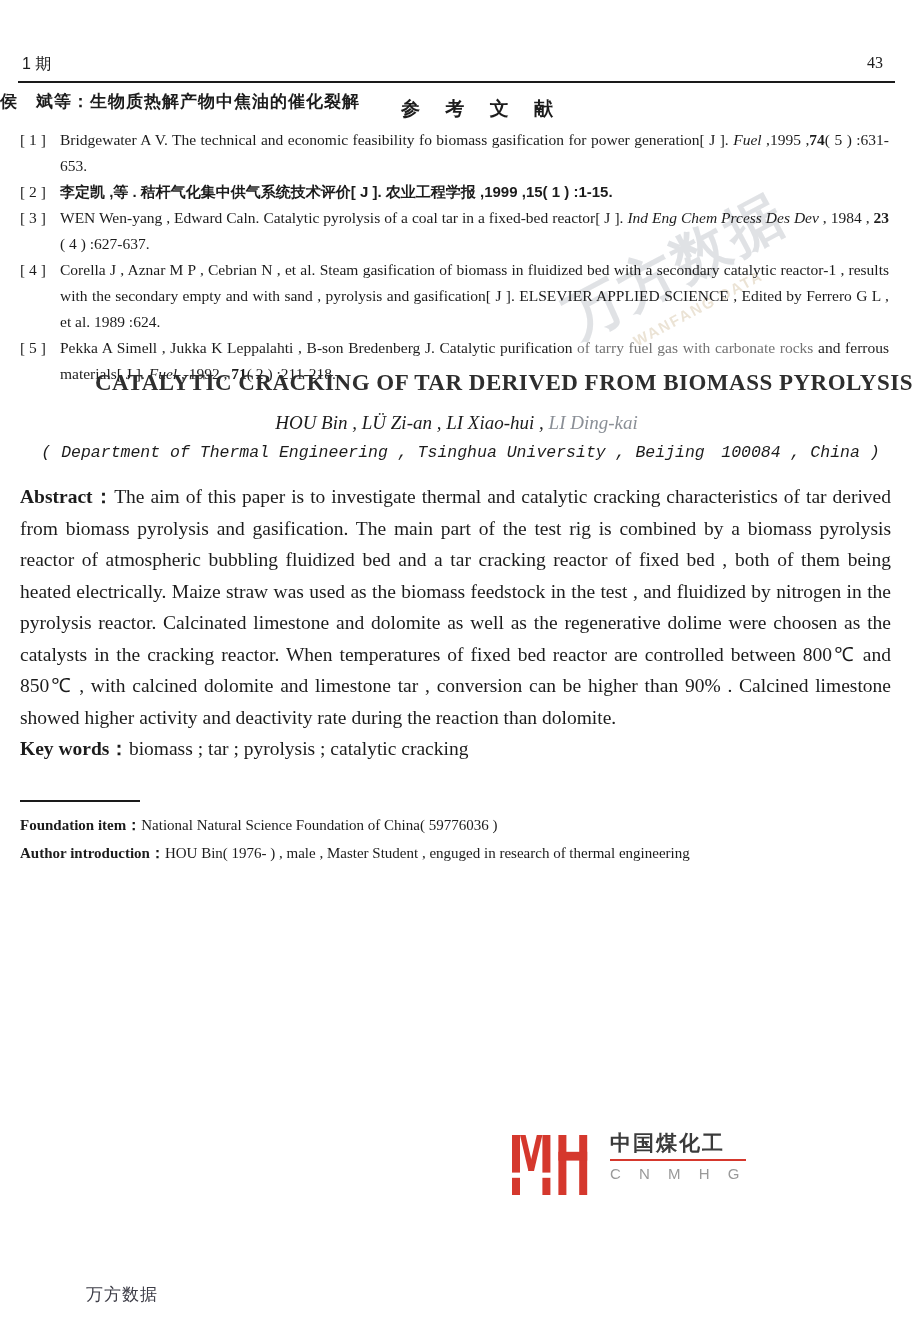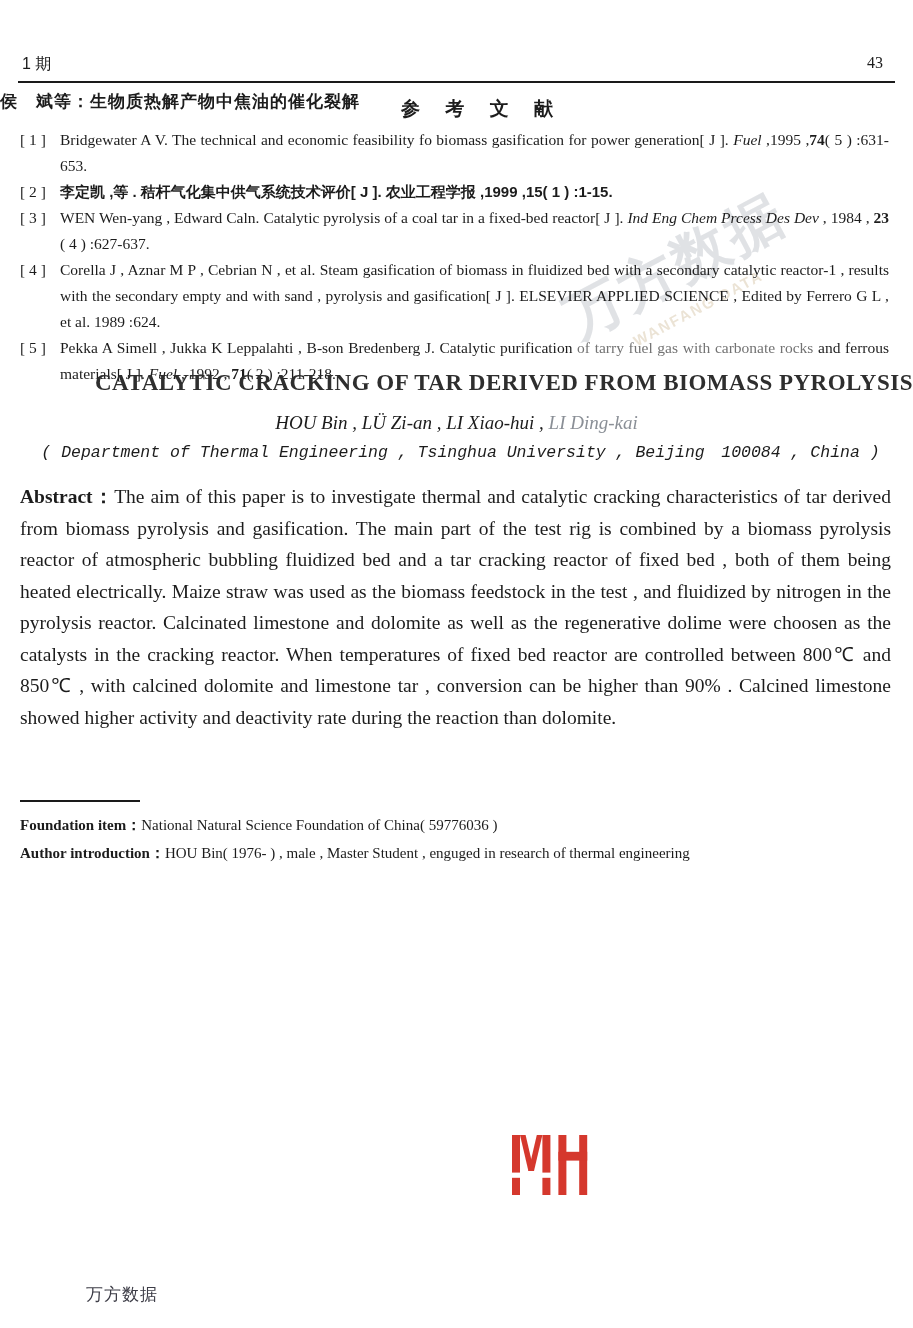--- a/index.html
+++ b/index.html
@@ -80,34 +80,40 @@
     <div class="ref-item"><span class="ref-marker">[ 4 ]</span><span class="seg-n">Corella J , Aznar M P , Cebrian N , et al. Steam gasification of biomass in fluidized bed with a secondary catalytic reactor-1 , results with the secondary empty and with sand , pyrolysis and gasification[ J ]. ELSEVIER APPLIED SCIENCE , Edited by Ferrero G L , et al. 1989 :624.</span></div>
     <div class="ref-item"><span class="ref-marker">[ 5 ]</span><span class="seg-n">Pekka A Simell , Jukka K Leppalahti , B-son Bredenberg J. Catalytic purification </span><span class="seg-f">of tarry fuel gas with carbonate rocks</span><span class="seg-n"> and ferrous materials[ J ]. </span><span class="seg-i">Fuel</span><span class="seg-n"> , 1992 , </span><span class="seg-b">71</span><span class="seg-n">( 2 ) :211-218.</span></div>
   </div>
 
 <div class="abs art-title">CATALYTIC CRACKING OF TAR DERIVED FROM BIOMASS PYROLYSIS</div>
 <div class="abs authors"><span>HOU Bin , LÜ Zi-an , LI Xiao-hui , </span><span class="faded">LI Ding-kai</span></div>
 <div class="abs affil">( Department of Thermal Engineering , Tsinghua University , Beijing　100084 , China )</div>
 
 <div class="abs abstract-block">
   <div><span class="lbl">Abstract：</span><span>The aim of this paper is to investigate thermal and catalytic cracking characteristics of tar derived from biomass pyrolysis and gasification. The main part of the test rig is combined by a biomass pyrolysis reactor of atmospheric bubbling fluidized bed and a tar cracking reactor of fixed bed , both of them being heated electrically. Maize straw was used as the biomass feedstock in the test , and fluidized by nitrogen in the pyrolysis reactor. Calcinated limestone and dolomite as well as the regenerative dolime were choosen as the catalysts in the cracking reactor. When temperatures of fixed bed reactor are controlled between 800℃ and 850℃ , with calcined dolomite and limestone tar , conversion can be higher than 90% . Calcined limestone showed higher activity and deactivity rate during the reaction than dolomite.</span></div>
+  <div class="keywords"><span class="lbl">Key words：</span><span>biomass ; tar ; pyrolysis ; catalytic cracking</span></div>
 </div>
 
 <div class="abs foot-rule"></div>
 <div class="abs foundation"><span class="lbl">Foundation item：</span><span>National Natural Science Foundation of China( 59776036 )</span></div>
 <div class="abs author-intro"><span class="lbl">Author introduction：</span><span>HOU Bin( 1976- ) , male , Master Student , enguged in research of thermal engineering</span></div>
 
 <div class="abs logo">
   <svg class="logo-mark" viewBox="0 0 200 160" xmlns="http://www.w3.org/2000/svg">
     <g fill="#d5382d">
       <rect x="0" y="10" width="20" height="150"></rect>
       <rect x="76" y="10" width="20" height="150"></rect>
       <polygon points="20,10 34,10 55,100 41,100"></polygon>
       <polygon points="62,10 76,10 55,100 41,100"></polygon>
       <rect x="116" y="10" width="20" height="150"></rect>
       <rect x="168" y="10" width="20" height="150"></rect>
       <rect x="116" y="52" width="72" height="22"></rect>
     </g>
     <rect x="-2" y="104" width="100" height="13" fill="#ffffff"></rect>
   </svg>
+  <div class="logo-text">
+    <div class="logo-cn">中国煤化工</div>
+    <div class="logo-div" style="background: rgb(213, 56, 45);"></div>
+    <div class="logo-latin">C N M H G</div>
+  </div>
 </div>
 
 <div class="abs footer-brand">万方数据</div>
 
 </body></html>

